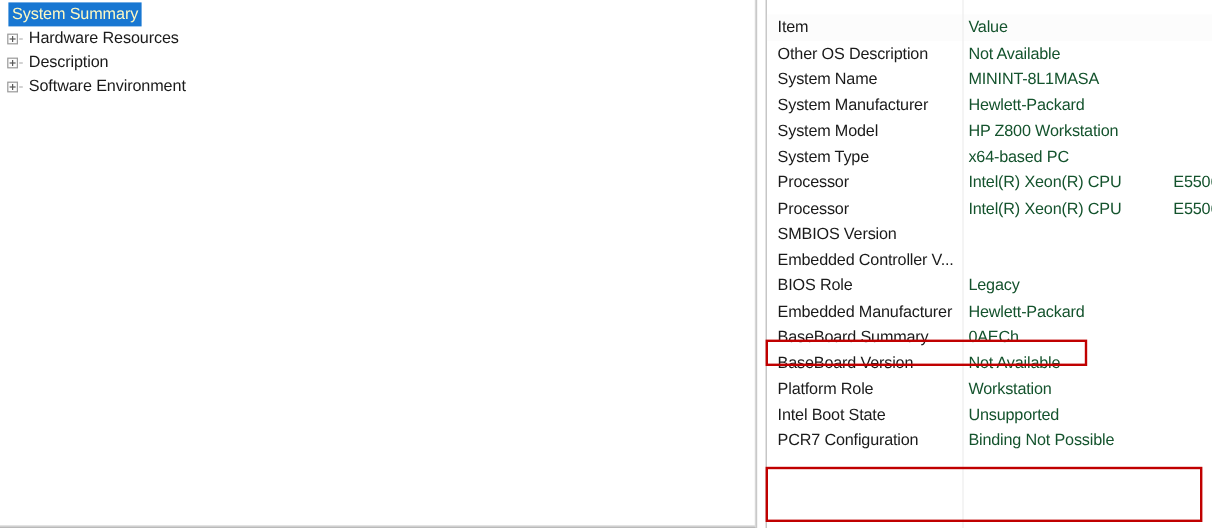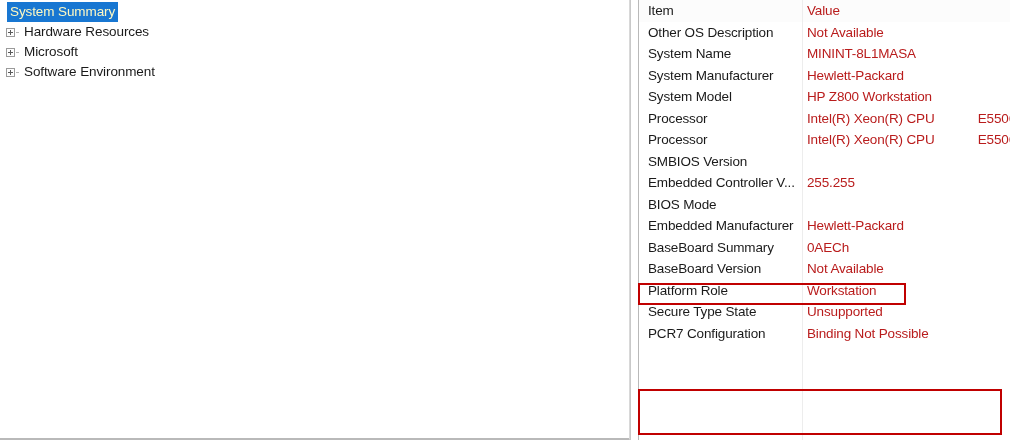--- a/index.html
+++ b/index.html
@@ -120,20 +120,21 @@
     left: 7px;
     top: 0;
     right: 0;
     bottom: 0;
     border-left: 1px solid #b9b9b9;
     overflow: hidden;
   }
   .grid {
     position: relative;
     width: 100%;
+    margin-top: 12px;
   }
   .grid-row {
     position: relative;
     height: 21.5px;
     line-height: 21.5px;
     white-space: nowrap;
     display: flex;
     box-sizing: border-box;
   }
   .grid-row.header {
@@ -148,21 +149,21 @@
     text-overflow: clip;
     font-size: 13.5px;
     color: #1a1a1a;
     letter-spacing: -0.15px;
   }
   .cell-value {
     flex: 1 1 auto;
     padding-left: 6px;
     box-sizing: border-box;
     font-size: 13.5px;
-    color: #b91c1c;
+    color: #14532d;
     letter-spacing: -0.15px;
     white-space: pre;
   }
   .col-sep {
     position: absolute;
     left: 163px;
     top: 0;
     width: 1px;
     height: 100%;
     background: #ededed;
@@ -214,21 +215,21 @@
             <span class="expander"></span>
             <span class="tick-right"></span>
           </span>
           <span class="node-label">Hardware Resources</span>
         </li>
         <li class="tree-node child">
           <span class="expander-wrap">
             <span class="expander"></span>
             <span class="tick-right"></span>
           </span>
-          <span class="node-label">Microsoft</span>
+          <span class="node-label">Description</span>
         </li>
         <li class="tree-node child">
           <span class="expander-wrap">
             <span class="expander"></span>
             <span class="tick-right"></span>
           </span>
           <span class="node-label">Software Environment</span>
         </li>
       </ul>
     <div class="frame-bottom"></div>
@@ -251,55 +252,59 @@
           </div>
           <div class="grid-row">
             <div class="cell-item">System Manufacturer</div>
             <div class="cell-value">Hewlett-Packard</div>
           </div>
           <div class="grid-row">
             <div class="cell-item">System Model</div>
             <div class="cell-value">HP Z800 Workstation</div>
           </div>
           <div class="grid-row">
+            <div class="cell-item">System Type</div>
+            <div class="cell-value">x64-based PC</div>
+          </div>
+          <div class="grid-row">
             <div class="cell-item">Processor</div>
             <div class="cell-value">Intel(R) Xeon(R) CPU            E5506</div>
           </div>
           <div class="grid-row">
             <div class="cell-item">Processor</div>
             <div class="cell-value">Intel(R) Xeon(R) CPU            E5506</div>
           </div>
           <div class="grid-row">
             <div class="cell-item">SMBIOS Version</div>
           </div>
           <div class="grid-row">
             <div class="cell-item">Embedded Controller V...</div>
-            <div class="cell-value">255.255</div>
-          </div>
-          <div class="grid-row">
-            <div class="cell-item">BIOS Mode</div>
+          </div>
+          <div class="grid-row">
+            <div class="cell-item">BIOS Role</div>
+            <div class="cell-value">Legacy</div>
           </div>
           <div class="grid-row">
             <div class="cell-item">Embedded Manufacturer</div>
             <div class="cell-value">Hewlett-Packard</div>
           </div>
           <div class="grid-row">
             <div class="cell-item">BaseBoard Summary</div>
             <div class="cell-value">0AECh</div>
           </div>
           <div class="grid-row">
             <div class="cell-item">BaseBoard Version</div>
             <div class="cell-value">Not Available</div>
           </div>
           <div class="grid-row">
             <div class="cell-item">Platform Role</div>
             <div class="cell-value">Workstation</div>
           </div>
           <div class="grid-row">
-            <div class="cell-item">Secure Type State</div>
+            <div class="cell-item">Intel Boot State</div>
             <div class="cell-value">Unsupported</div>
           </div>
           <div class="grid-row">
             <div class="cell-item">PCR7 Configuration</div>
             <div class="cell-value">Binding Not Possible</div>
           </div>
         </div>
       <div class="col-sep"></div>
     </div>
   </div>

